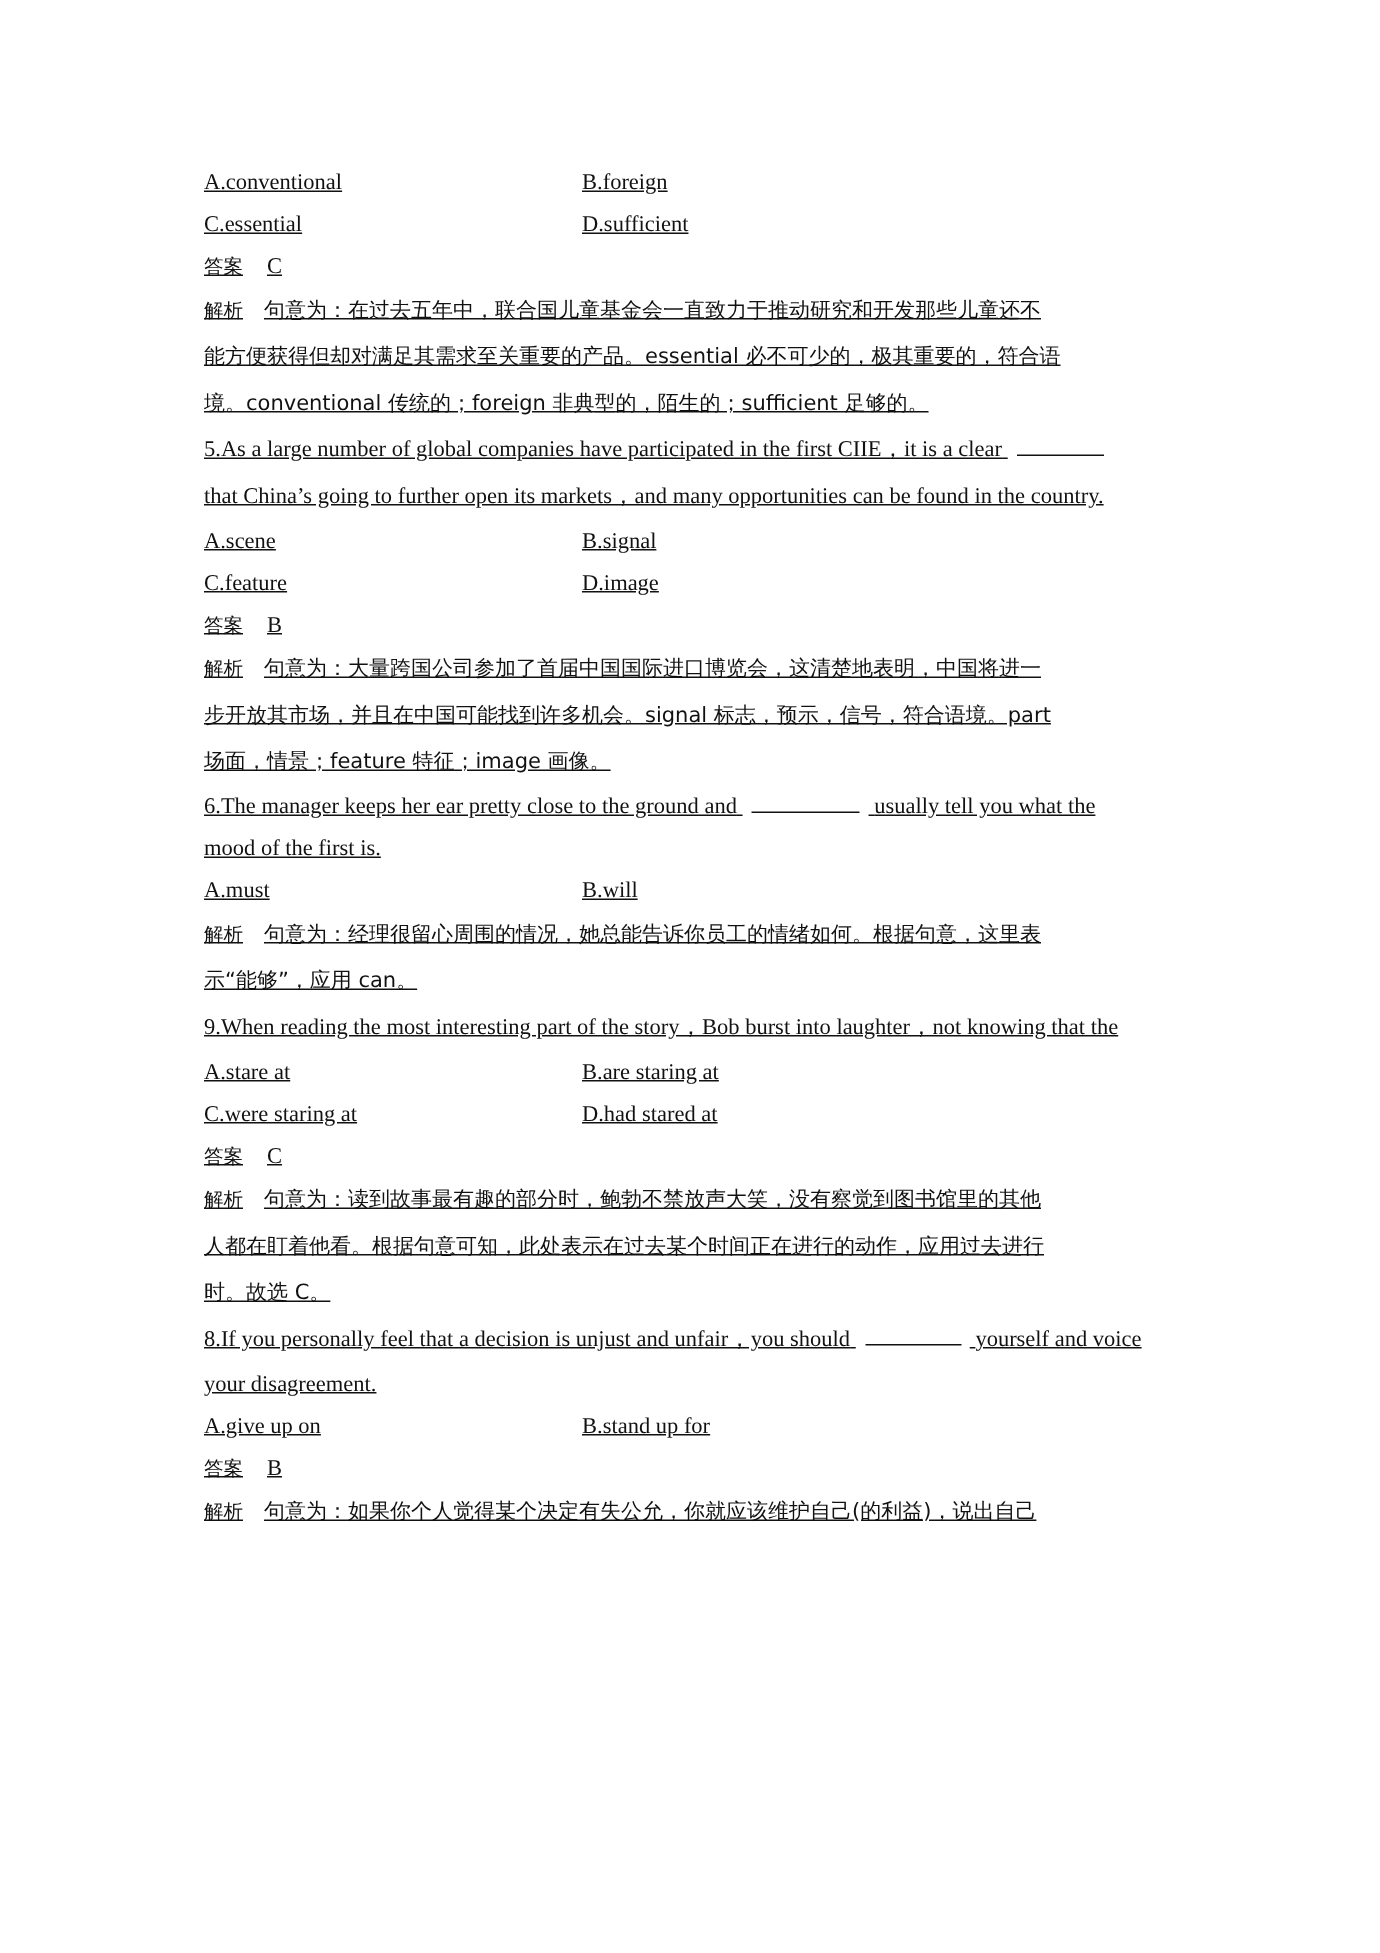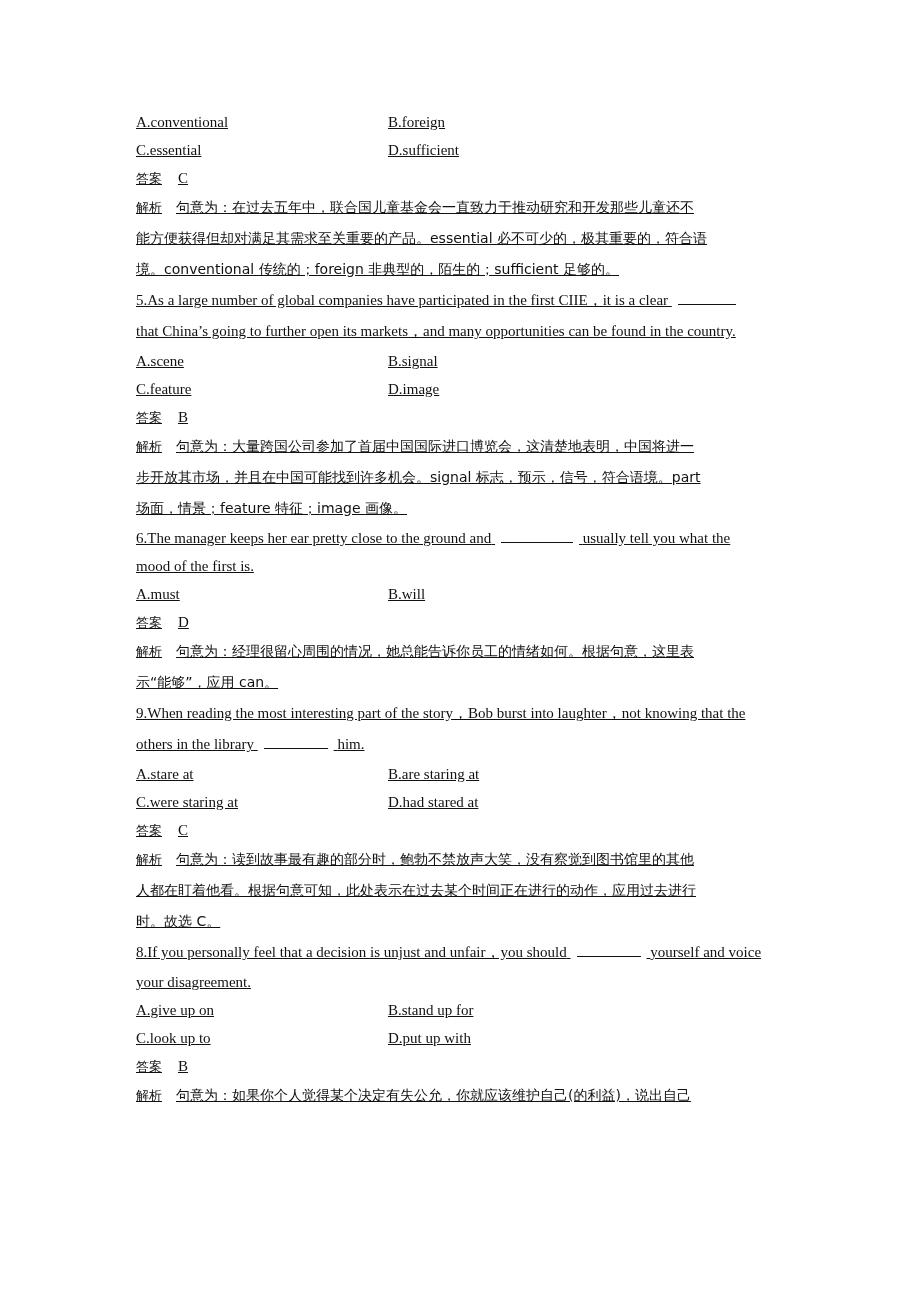--- a/index.html
+++ b/index.html
@@ -76,37 +76,29 @@
       <span class="blank" style="width:72px;margin:0 6px;"></span>
       <span>usually tell you what the</span>
     </div>
     <div class="line">
       <span>mood of the first is.</span>
     </div>
     <div class="line opts">
       <span class="o">A.must</span>
       <span class="o">B.will</span>
     </div>
-    <div class="line">
-      <span class="ans-label">答案</span><span>D</span>
-    </div>
     <div class="line tall">
       <span class="exp-label">解析</span><span class="cn">句意为：经理很留心周围的情况，她总能告诉你员工的情绪如何。根据句意，这里表</span>
     </div>
     <div class="line tall"><span class="cn">示“能够”，应用 can。</span></div>
   </div>
 
   <div>
     <div class="line tall">
       <span>9.When reading the most interesting part of the story，Bob burst into laughter，not knowing that the</span>
-    </div>
-    <div class="line tall">
-      <span>others in the library</span>
-      <span class="blank" style="width:64px;margin:0 6px;"></span>
-      <span>him.</span>
     </div>
     <div class="line opts">
       <span class="o">A.stare at</span>
       <span class="o">B.are staring at</span>
     </div>
     <div class="line opts">
       <span class="o">C.were staring at</span>
       <span class="o">D.had stared at</span>
     </div>
     <div class="line">
@@ -125,24 +117,20 @@
       <span class="blank" style="width:64px;margin:0 6px;"></span>
       <span>yourself and voice</span>
     </div>
     <div class="line">
       <span>your disagreement.</span>
     </div>
     <div class="line opts">
       <span class="o">A.give up on</span>
       <span class="o">B.stand up for</span>
     </div>
-    <div class="line opts">
-      <span class="o">C.look up to</span>
-      <span class="o">D.put up with</span>
-    </div>
     <div class="line">
       <span class="ans-label">答案</span><span>B</span>
     </div>
     <div class="line tall">
       <span class="exp-label">解析</span><span class="cn">句意为：如果你个人觉得某个决定有失公允，你就应该维护自己(的利益)，说出自己</span>
     </div>
   </div>
 
 </div>
 

